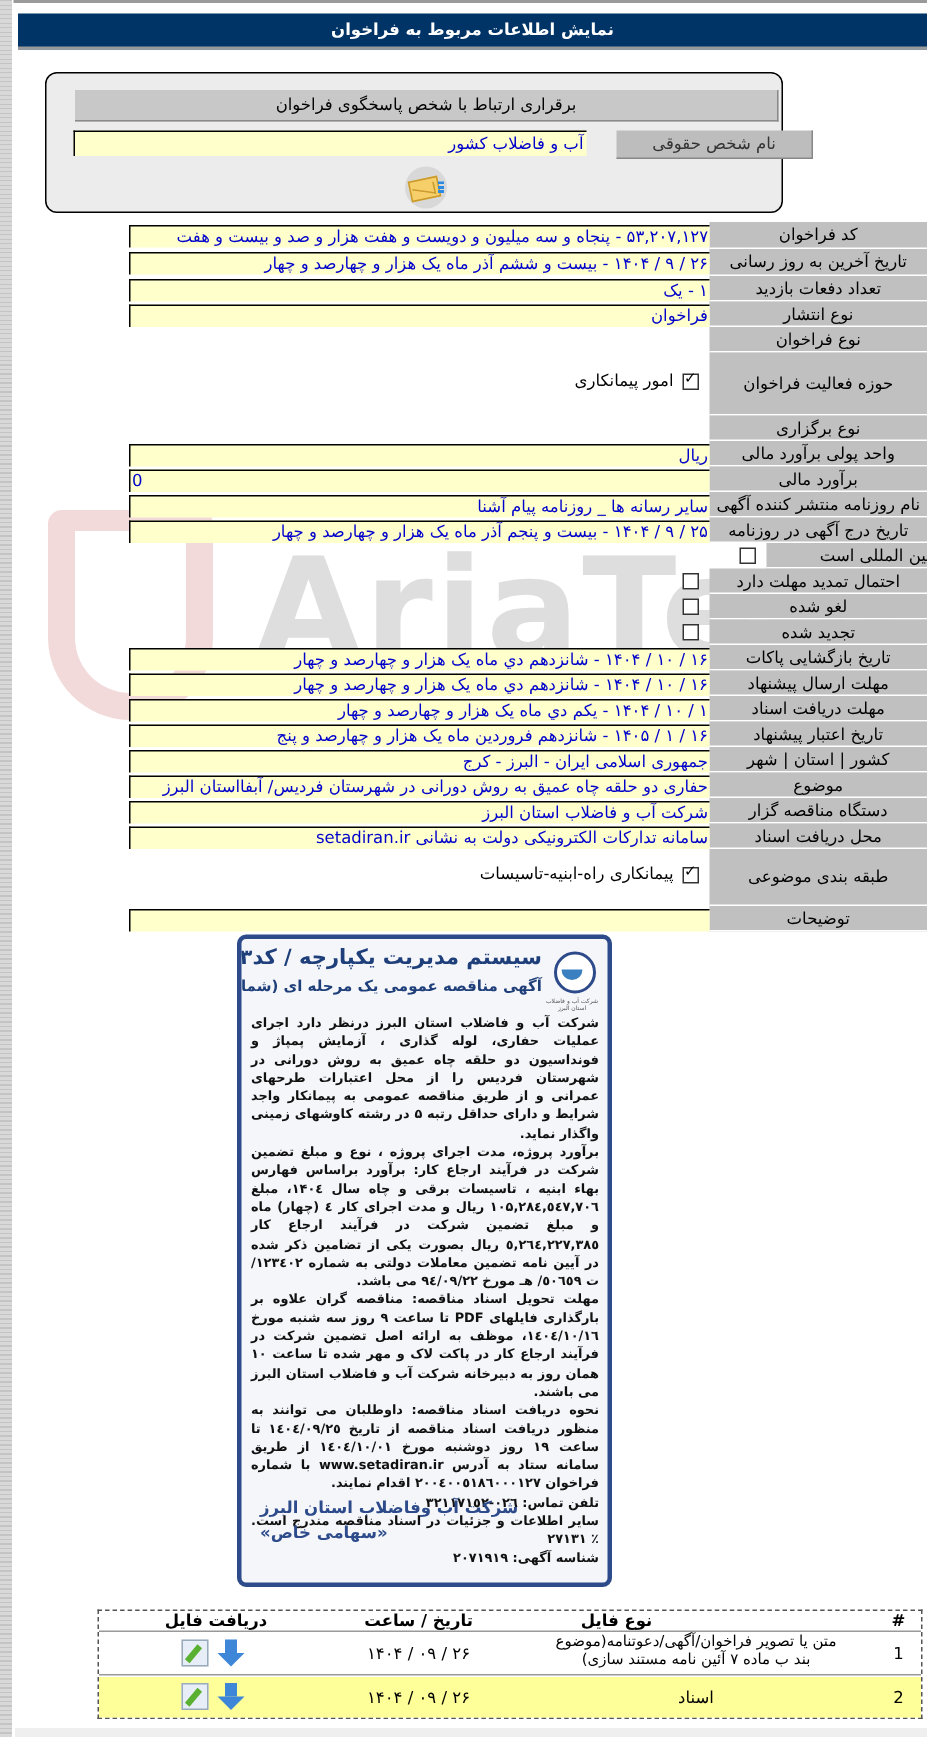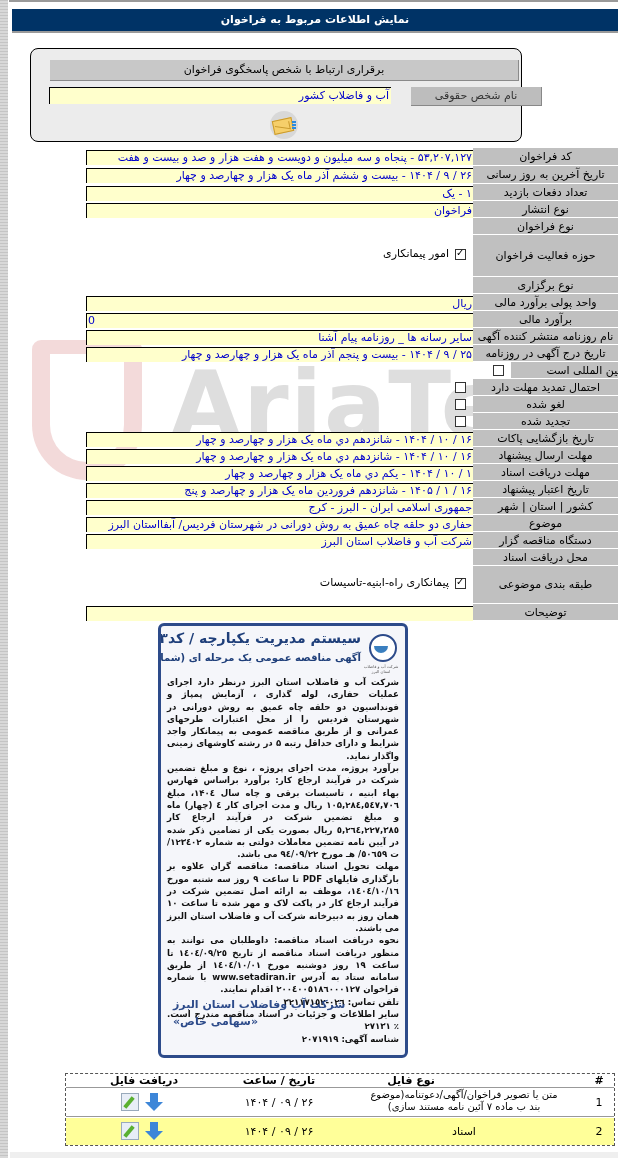--- a/index.html
+++ b/index.html
@@ -270,20 +270,21 @@
 <div class="row" style="top:515px;height:17px;">
   <div class="label">موضوع</div>
   <div class="value">حفاری دو حلقه چاه عمیق به روش دورانی در شهرستان فردیس/ آبفااستان البرز</div>
 </div>
 <div class="row" style="top:532px;height:17px;">
   <div class="label">دستگاه مناقصه گزار</div>
   <div class="value">شرکت آب و فاضلاب استان البرز</div>
 </div>
 <div class="row" style="top:549px;height:17px;">
   <div class="label">محل دریافت اسناد</div>
+  <div class="value">سامانه تدارکات الکترونیکی دولت به نشانی setadiran.ir</div>
 </div>
 <div class="row" style="top:566px;height:38px;">
   <div class="label">طبقه بندی موضوعی</div>
   <div class="checkbox checked" style="right:152px;top:12px;"></div>
   <div class="cb-text" style="right:169px;top:10px;">پیمانکاری راه-ابنیه-تاسیسات</div>
 </div>
 <div class="row" style="top:604px;height:17px;">
   <div class="label">توضیحات</div>
   <div class="value"></div>
 </div>

